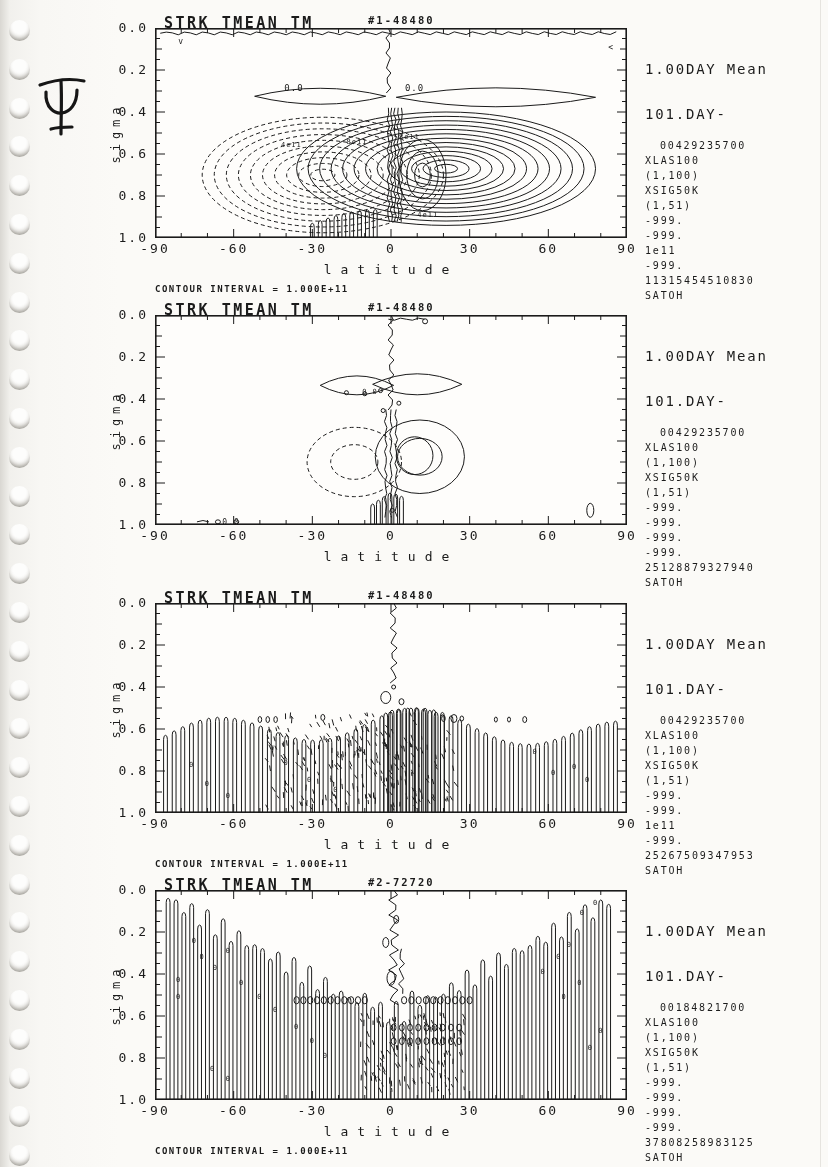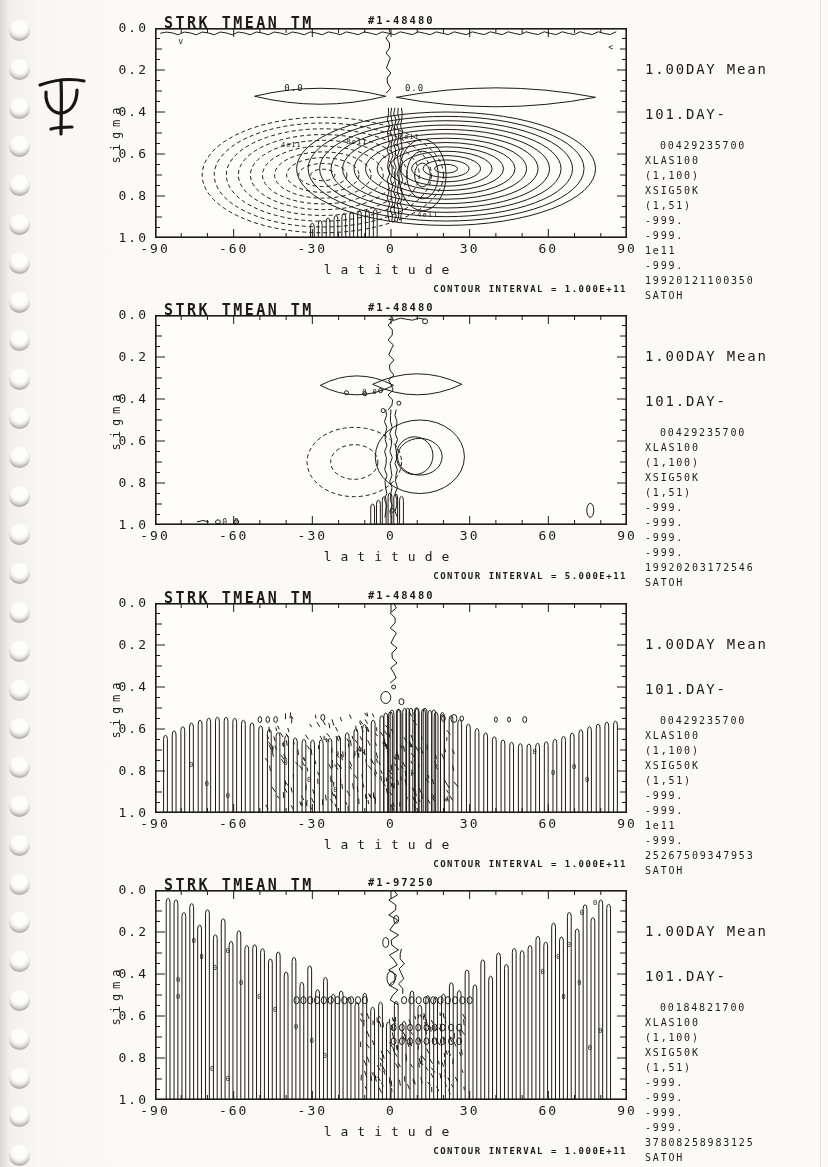--- a/index.html
+++ b/index.html
@@ -20,21 +20,21 @@
   .p-run{left:368px;top:2px;font-size:10.5px;font-weight:700;letter-spacing:2px;}
   .p-plot{left:155px;top:16px;position:absolute;}
   .p-sigma{left:71px;top:113px;width:92px;height:16px;text-align:center;
     transform:rotate(-90deg);font-size:12px;letter-spacing:5px;}
   .p-ylabels span{position:absolute;left:98px;width:50px;text-align:right;
     font-size:13px;letter-spacing:2px;}
   .p-xlabels span{position:absolute;width:56px;text-align:center;top:229px;
     font-size:13px;letter-spacing:2px;}
   .p-xlabel{left:155px;top:250px;width:472px;text-align:center;
     font-size:13px;letter-spacing:9px;}
-  .p-interval{left:155px;top:272px;width:472px;text-align:right;
+  .p-interval{left:155px;top:272px;width:472px;text-align:left;
     font-size:9px;font-weight:700;letter-spacing:1.5px;}
   .p-side-head{left:645px;top:20px;font-size:14px;letter-spacing:1.8px;line-height:15px;white-space:pre;}
   .p-side-block{left:645px;top:126px;font-size:10px;letter-spacing:1.8px;line-height:15px;white-space:pre;}
   .p-side-block div:first-child{padding-left:15px;}
 </style>
 </head>
 <body>
 
 <div id="page">
   <div class="abs left-shade"></div>
@@ -150,21 +150,21 @@
           <span style="left: 441.667px;">30</span>
           <span style="left: 520.333px;">60</span>
           <span style="left: 599px;">90</span>
         </div>
     <div class="abs p-xlabel">latitude</div>
     <div class="abs p-interval">CONTOUR INTERVAL = 1.000E+11</div>
     <div class="abs p-side-head">
       <div>1.00DAY Mean</div>
       <div>101.DAY-</div>
     </div>
-    <div class="abs p-side-block"><div>00429235700</div><div>XLAS100</div><div>(1,100)</div><div>XSIG50K</div><div>(1,51)</div><div>-999.</div><div>-999.</div><div>1e11</div><div>-999.</div><div>19920121100350</div><div>SATOH</div></div>
+    <div class="abs p-side-block"><div>00429235700</div><div>XLAS100</div><div>(1,100)</div><div>XSIG50K</div><div>(1,51)</div><div>-999.</div><div>-999.</div><div>1e11</div><div>-999.</div><div>11315454510830</div><div>SATOH</div></div>
   </section>
       <section class="panel" style="top: 299px;">
     <div class="abs p-title">STRK TMEAN TM</div>
     <div class="abs p-run">#1-48480</div>
     <svg class="p-plot" width="472" height="210" viewBox="0 0 472 210">
           <rect x="0.8" y="0.8" width="470.4" height="208.4" fill="#fefdfb" stroke="#1b1b1b" stroke-width="1.6"></rect>
           <path d="M26.22222222222222,1 v4 M26.22222222222222,209 v-4 M52.44444444444444,1 v4 M52.44444444444444,209 v-4 M78.66666666666666,1 v8 M78.66666666666666,209 v-8 M104.88888888888889,1 v4 M104.88888888888889,209 v-4 M131.11111111111111,1 v4 M131.11111111111111,209 v-4 M157.33333333333331,1 v8 M157.33333333333331,209 v-8 M183.55555555555557,1 v4 M183.55555555555557,209 v-4 M209.77777777777777,1 v4 M209.77777777777777,209 v-4 M236,1 v8 M236,209 v-8 M262.22222222222223,1 v4 M262.22222222222223,209 v-4 M288.44444444444446,1 v4 M288.44444444444446,209 v-4 M314.66666666666663,1 v8 M314.66666666666663,209 v-8 M340.88888888888886,1 v4 M340.88888888888886,209 v-4 M367.11111111111114,1 v4 M367.11111111111114,209 v-4 M393.33333333333337,1 v8 M393.33333333333337,209 v-8 M419.55555555555554,1 v4 M419.55555555555554,209 v-4 M445.77777777777777,1 v4 M445.77777777777777,209 v-4 M1,10.5 h4 M471,10.5 h-4 M1,21 h6 M471,21 h-6 M1,31.5 h4 M471,31.5 h-4 M1,42 h9 M471,42 h-9 M1,52.5 h4 M471,52.5 h-4 M1,63 h6 M471,63 h-6 M1,73.5 h4 M471,73.5 h-4 M1,84 h9 M471,84 h-9 M1,94.5 h4 M471,94.5 h-4 M1,105 h6 M471,105 h-6 M1,115.50000000000001 h4 M471,115.50000000000001 h-4 M1,126 h9 M471,126 h-9 M1,136.5 h4 M471,136.5 h-4 M1,147 h6 M471,147 h-6 M1,157.5 h4 M471,157.5 h-4 M1,168 h9 M471,168 h-9 M1,178.5 h4 M471,178.5 h-4 M1,189 h6 M471,189 h-6 M1,199.5 h4 M471,199.5 h-4 " stroke="#1b1b1b" stroke-width="1" fill="none"></path>
           <path d="M236,0 L238.33421959066376,5 L233.0674096470047,10 L237.35013222134185,15 L237.23635545572526,20 L233.0965760074662,25 L238.41135327965486,30 L235.87392694184348,35 L233.74703825968498,40 L238.95657533469537,45 L234.53847646261846,50 L234.87960573564766,55 L238.86912778521352,60 L233.51577347456828,65 L236.25192336707525,70 L238.1677232971434,75 L233.02466343967066,80 L237.5703325946996,85 L237.00245353054527,90 L233.17023767351276,95" stroke="#1b1b1b" stroke-width="1" fill="none"></path>
           <path d="M233.3777777777778,4.2 L239.3777777777778,5.235358230984149 L245.3777777777778,3.153630985886955 L251.3777777777778,4.2211524105137785 L257.3777777777778,5.225011590011481 L263.3777777777778,3.143901372712211 L269.3777777777778,4.241322966107504" stroke="#1b1b1b" stroke-width="1" fill="none"></path>
           <path d="M165.2,70.35000000000001 Q201.9111111111111,51.45000000000001 238.6222222222222,70.35000000000001 Q201.9111111111111,89.25 165.2,70.35000000000001 Z" stroke="#1b1b1b" stroke-width="1" fill="none"></path>
@@ -204,26 +204,25 @@
     <div class="p-xlabels">
           <span style="left: 127px;">-90</span>
           <span style="left: 205.667px;">-60</span>
           <span style="left: 284.333px;">-30</span>
           <span style="left: 363px;">0</span>
           <span style="left: 441.667px;">30</span>
           <span style="left: 520.333px;">60</span>
           <span style="left: 599px;">90</span>
         </div>
     <div class="abs p-xlabel">latitude</div>
-    <div class="abs p-interval">CONTOUR INTERVAL = 5.000E+11</div>
     <div class="abs p-side-head">
       <div>1.00DAY Mean</div>
       <div>101.DAY-</div>
     </div>
-    <div class="abs p-side-block"><div>00429235700</div><div>XLAS100</div><div>(1,100)</div><div>XSIG50K</div><div>(1,51)</div><div>-999.</div><div>-999.</div><div>-999.</div><div>-999.</div><div>19920203172546</div><div>SATOH</div></div>
+    <div class="abs p-side-block"><div>00429235700</div><div>XLAS100</div><div>(1,100)</div><div>XSIG50K</div><div>(1,51)</div><div>-999.</div><div>-999.</div><div>-999.</div><div>-999.</div><div>25128879327940</div><div>SATOH</div></div>
   </section>
       <section class="panel" style="top: 587px;">
     <div class="abs p-title">STRK TMEAN TM</div>
     <div class="abs p-run">#1-48480</div>
     <svg class="p-plot" width="472" height="210" viewBox="0 0 472 210">
           <rect x="0.8" y="0.8" width="470.4" height="208.4" fill="#fefdfb" stroke="#1b1b1b" stroke-width="1.6"></rect>
           <path d="M26.22222222222222,1 v4 M26.22222222222222,209 v-4 M52.44444444444444,1 v4 M52.44444444444444,209 v-4 M78.66666666666666,1 v8 M78.66666666666666,209 v-8 M104.88888888888889,1 v4 M104.88888888888889,209 v-4 M131.11111111111111,1 v4 M131.11111111111111,209 v-4 M157.33333333333331,1 v8 M157.33333333333331,209 v-8 M183.55555555555557,1 v4 M183.55555555555557,209 v-4 M209.77777777777777,1 v4 M209.77777777777777,209 v-4 M236,1 v8 M236,209 v-8 M262.22222222222223,1 v4 M262.22222222222223,209 v-4 M288.44444444444446,1 v4 M288.44444444444446,209 v-4 M314.66666666666663,1 v8 M314.66666666666663,209 v-8 M340.88888888888886,1 v4 M340.88888888888886,209 v-4 M367.11111111111114,1 v4 M367.11111111111114,209 v-4 M393.33333333333337,1 v8 M393.33333333333337,209 v-8 M419.55555555555554,1 v4 M419.55555555555554,209 v-4 M445.77777777777777,1 v4 M445.77777777777777,209 v-4 M1,10.5 h4 M471,10.5 h-4 M1,21 h6 M471,21 h-6 M1,31.5 h4 M471,31.5 h-4 M1,42 h9 M471,42 h-9 M1,52.5 h4 M471,52.5 h-4 M1,63 h6 M471,63 h-6 M1,73.5 h4 M471,73.5 h-4 M1,84 h9 M471,84 h-9 M1,94.5 h4 M471,94.5 h-4 M1,105 h6 M471,105 h-6 M1,115.50000000000001 h4 M471,115.50000000000001 h-4 M1,126 h9 M471,126 h-9 M1,136.5 h4 M471,136.5 h-4 M1,147 h6 M471,147 h-6 M1,157.5 h4 M471,157.5 h-4 M1,168 h9 M471,168 h-9 M1,178.5 h4 M471,178.5 h-4 M1,189 h6 M471,189 h-6 M1,199.5 h4 M471,199.5 h-4 " stroke="#1b1b1b" stroke-width="1" fill="none"></path>
           <path d="M238.6222222222222,0 L241.34547841132994,5 L235.20086681039436,10 L240.19737648045438,15 L240.06463692056835,20 L235.23489423093278,25 L241.43546771515287,30 L238.47513698770626,35 L235.99376685852133,40 L242.07156011270013,45 L236.9171114286104,50 L237.31509558047782,55 L241.96953797163798,60 L235.72395794255186,65 L238.9161328171433,70 L241.1512327355562,75 L235.1509962351713,80" stroke="#1b1b1b" stroke-width="1" fill="none"></path>
           <ellipse cx="230.75555555555556" cy="94.5" rx="5" ry="6" stroke="#1b1b1b" stroke-width="1" fill="none"></ellipse>
           <ellipse cx="246.4888888888889" cy="98.69999999999999" rx="2.5" ry="3" stroke="#1b1b1b" stroke-width="1" fill="none"></ellipse>
@@ -274,21 +273,21 @@
     <div class="abs p-xlabel">latitude</div>
     <div class="abs p-interval">CONTOUR INTERVAL = 1.000E+11</div>
     <div class="abs p-side-head">
       <div>1.00DAY Mean</div>
       <div>101.DAY-</div>
     </div>
     <div class="abs p-side-block"><div>00429235700</div><div>XLAS100</div><div>(1,100)</div><div>XSIG50K</div><div>(1,51)</div><div>-999.</div><div>-999.</div><div>1e11</div><div>-999.</div><div>25267509347953</div><div>SATOH</div></div>
   </section>
       <section class="panel" style="top: 874px;">
     <div class="abs p-title">STRK TMEAN TM</div>
-    <div class="abs p-run">#1-97250</div>
+    <div class="abs p-run">#2-72720</div>
     <svg class="p-plot" width="472" height="210" viewBox="0 0 472 210">
           <rect x="0.8" y="0.8" width="470.4" height="208.4" fill="#fefdfb" stroke="#1b1b1b" stroke-width="1.6"></rect>
           <path d="M26.22222222222222,1 v4 M26.22222222222222,209 v-4 M52.44444444444444,1 v4 M52.44444444444444,209 v-4 M78.66666666666666,1 v8 M78.66666666666666,209 v-8 M104.88888888888889,1 v4 M104.88888888888889,209 v-4 M131.11111111111111,1 v4 M131.11111111111111,209 v-4 M157.33333333333331,1 v8 M157.33333333333331,209 v-8 M183.55555555555557,1 v4 M183.55555555555557,209 v-4 M209.77777777777777,1 v4 M209.77777777777777,209 v-4 M236,1 v8 M236,209 v-8 M262.22222222222223,1 v4 M262.22222222222223,209 v-4 M288.44444444444446,1 v4 M288.44444444444446,209 v-4 M314.66666666666663,1 v8 M314.66666666666663,209 v-8 M340.88888888888886,1 v4 M340.88888888888886,209 v-4 M367.11111111111114,1 v4 M367.11111111111114,209 v-4 M393.33333333333337,1 v8 M393.33333333333337,209 v-8 M419.55555555555554,1 v4 M419.55555555555554,209 v-4 M445.77777777777777,1 v4 M445.77777777777777,209 v-4 M1,10.5 h4 M471,10.5 h-4 M1,21 h6 M471,21 h-6 M1,31.5 h4 M471,31.5 h-4 M1,42 h9 M471,42 h-9 M1,52.5 h4 M471,52.5 h-4 M1,63 h6 M471,63 h-6 M1,73.5 h4 M471,73.5 h-4 M1,84 h9 M471,84 h-9 M1,94.5 h4 M471,94.5 h-4 M1,105 h6 M471,105 h-6 M1,115.50000000000001 h4 M471,115.50000000000001 h-4 M1,126 h9 M471,126 h-9 M1,136.5 h4 M471,136.5 h-4 M1,147 h6 M471,147 h-6 M1,157.5 h4 M471,157.5 h-4 M1,168 h9 M471,168 h-9 M1,178.5 h4 M471,178.5 h-4 M1,189 h6 M471,189 h-6 M1,199.5 h4 M471,199.5 h-4 " stroke="#1b1b1b" stroke-width="1" fill="none"></path>
           <path d="M11.21111111111111,209.5 L11.21111111111111,12.399999999999995 Q11.21111111111111,8.399999999999995 13.11111111111111,8.399999999999995 Q15.011111111111111,8.399999999999995 15.011111111111111,12.399999999999995 L15.011111111111111,209.5 M19.07777777777778,209.5 L19.07777777777778,13.8665134226851 Q19.07777777777778,9.8665134226851 20.977777777777778,9.8665134226851 Q22.877777777777776,9.8665134226851 22.877777777777776,13.8665134226851 L22.877777777777776,209.5 M26.944444444444446,209.5 L26.944444444444446,26.53219053415581 Q26.944444444444446,22.53219053415581 28.844444444444445,22.53219053415581 Q30.744444444444444,22.53219053415581 30.744444444444444,26.53219053415581 L30.744444444444444,209.5 M34.81111111111111,209.5 L34.81111111111111,17.642504010487855 Q34.81111111111111,13.642504010487857 36.71111111111111,13.642504010487857 Q38.61111111111111,13.642504010487857 38.61111111111111,17.642504010487855 L38.61111111111111,209.5 M42.67777777777778,209.5 L42.67777777777778,39.04190366693513 Q42.67777777777778,35.04190366693513 44.577777777777776,35.04190366693513 Q46.477777777777774,35.04190366693513 46.477777777777774,39.04190366693513 L46.477777777777774,209.5 M50.544444444444444,209.5 L50.544444444444444,23.69836139466748 Q50.544444444444444,19.69836139466748 52.44444444444444,19.69836139466748 Q54.34444444444444,19.69836139466748 54.34444444444444,23.69836139466748 L54.34444444444444,209.5 M58.411111111111104,209.5 L58.411111111111104,48.785966730037686 Q58.411111111111104,44.785966730037686 60.3111111111111,44.785966730037686 Q62.2111111111111,44.785966730037686 62.2111111111111,48.785966730037686 L62.2111111111111,209.5 M66.27777777777777,209.5 L66.27777777777777,32.79748097639008 Q66.27777777777777,28.797480976390077 68.17777777777778,28.797480976390077 Q70.07777777777778,28.797480976390077 70.07777777777778,32.79748097639008 L70.07777777777778,209.5 M74.14444444444445,209.5 L74.14444444444445,55.43822254474979 Q74.14444444444445,51.43822254474979 76.04444444444445,51.43822254474979 Q77.94444444444446,51.43822254474979 77.94444444444446,55.43822254474979 L77.94444444444446,209.5 M82.0111111111111,209.5 L82.0111111111111,44.804231782687474 Q82.0111111111111,40.804231782687474 83.91111111111111,40.804231782687474 Q85.81111111111112,40.804231782687474 85.81111111111112,44.804231782687474 L85.81111111111112,209.5 M89.87777777777778,209.5 L89.87777777777778,59.585881259788984 Q89.87777777777778,55.585881259788984 91.77777777777779,55.585881259788984 Q93.67777777777779,55.585881259788984 93.67777777777779,59.585881259788984 L93.67777777777779,209.5 M97.74444444444444,209.5 L97.74444444444444,58.72402393811501 Q97.74444444444444,54.72402393811501 99.64444444444445,54.72402393811501 Q101.54444444444445,54.72402393811501 101.54444444444445,58.72402393811501 L101.54444444444445,209.5 M105.6111111111111,209.5 L105.6111111111111,62.55604945836504 Q105.6111111111111,58.55604945836504 107.5111111111111,58.55604945836504 Q109.41111111111111,58.55604945836504 109.41111111111111,62.55604945836504 L109.41111111111111,209.5 M113.47777777777777,209.5 L113.47777777777777,72.9971257831698 Q113.47777777777777,68.9971257831698 115.37777777777778,68.9971257831698 Q117.27777777777779,68.9971257831698 117.27777777777779,72.9971257831698 L117.27777777777779,209.5 M121.34444444444445,209.5 L121.34444444444445,66.02368249940186 Q121.34444444444445,62.02368249940186 123.24444444444445,62.02368249940186 Q125.14444444444446,62.02368249940186 125.14444444444446,66.02368249940186 L125.14444444444446,209.5 M129.2111111111111,209.5 L129.2111111111111,85.95943255192726 Q129.2111111111111,81.95943255192726 131.11111111111111,81.95943255192726 Q133.01111111111112,81.95943255192726 133.01111111111112,85.95943255192726 L133.01111111111112,209.5 M137.07777777777778,209.5 L137.07777777777778,71.5167769901464 Q137.07777777777778,67.5167769901464 138.9777777777778,67.5167769901464 Q140.8777777777778,67.5167769901464 140.8777777777778,71.5167769901464 L140.8777777777778,209.5 M144.94444444444443,209.5 L144.94444444444443,96.3340684676799 Q144.94444444444443,92.3340684676799 146.84444444444443,92.3340684676799 Q148.74444444444444,92.3340684676799 148.74444444444444,96.3340684676799 L148.74444444444444,209.5 M152.8111111111111,209.5 L152.8111111111111,79.964977130173 Q152.8111111111111,75.964977130173 154.7111111111111,75.964977130173 Q156.61111111111111,75.964977130173 156.61111111111111,79.964977130173 L156.61111111111111,209.5 M160.67777777777778,209.5 L160.67777777777778,103.60859545031722 Q160.67777777777778,99.60859545031722 162.57777777777778,99.60859545031722 Q164.4777777777778,99.60859545031722 164.4777777777778,103.60859545031722 L164.4777777777778,209.5 M168.54444444444442,209.5 L168.54444444444442,91.42494354268084 Q168.54444444444442,87.42494354268084 170.44444444444443,87.42494354268084 Q172.34444444444443,87.42494354268084 172.34444444444443,91.42494354268084 L172.34444444444443,209.5 M176.4111111111111,209.5 L176.4111111111111,108.18639519227716 Q176.4111111111111,104.18639519227716 178.3111111111111,104.18639519227716 Q180.2111111111111,104.18639519227716 180.2111111111111,108.18639519227716 L180.2111111111111,209.5 M184.27777777777777,209.5 L184.27777777777777,105.06361485653169 Q184.27777777777777,101.06361485653169 186.17777777777778,101.06361485653169 Q188.07777777777778,101.06361485653169 188.07777777777778,105.06361485653169 L188.07777777777778,209.5 M192.14444444444442,209.5 L192.14444444444442,111.26750401377616 Q192.14444444444442,107.26750401377616 194.04444444444442,107.26750401377616 Q195.94444444444443,107.26750401377616 195.94444444444443,111.26750401377616 L195.94444444444443,209.5 M200.0111111111111,209.5 L200.0111111111111,116.52430682466745 Q200.0111111111111,112.52430682466745 201.9111111111111,112.52430682466745 Q203.8111111111111,112.52430682466745 203.8111111111111,116.52430682466745 L203.8111111111111,209.5 M207.87777777777777,209.5 L207.87777777777777,107.29410371053685 Q207.87777777777777,103.29410371053685 209.77777777777777,103.29410371053685 Q211.67777777777778,103.29410371053685 211.67777777777778,107.29410371053685 L211.67777777777778,209.5 M215.74444444444444,209.5 L215.74444444444444,121.24294752114358 Q215.74444444444444,117.24294752114358 217.64444444444445,117.24294752114358 Q219.54444444444445,117.24294752114358 219.54444444444445,121.24294752114358 L219.54444444444445,209.5 M223.61111111111111,209.5 L223.61111111111111,116.22539584011362 Q223.61111111111111,112.22539584011362 225.51111111111112,112.22539584011362 Q227.41111111111113,112.22539584011362 227.41111111111113,116.22539584011362 L227.41111111111113,209.5 M231.4777777777778,209.5 L231.4777777777778,136.1855780423793 Q231.4777777777778,132.1855780423793 233.3777777777778,132.1855780423793 Q235.2777777777778,132.1855780423793 235.2777777777778,136.1855780423793 L235.2777777777778,209.5 M239.3444444444444,209.5 L239.3444444444444,115.38517303042019 Q239.3444444444444,111.38517303042019 241.2444444444444,111.38517303042019 Q243.14444444444442,111.38517303042019 243.14444444444442,115.38517303042019 L243.14444444444442,209.5 M247.2111111111111,209.5 L247.2111111111111,135.46014936770763 Q247.2111111111111,131.46014936770763 249.11111111111111,131.46014936770763 Q251.01111111111112,131.46014936770763 251.01111111111112,135.46014936770763 L251.01111111111112,209.5 M255.07777777777775,209.5 L255.07777777777775,105.02164999876675 Q255.07777777777775,101.02164999876675 256.97777777777776,101.02164999876675 Q258.87777777777774,101.02164999876675 258.87777777777774,105.02164999876675 L258.87777777777774,209.5 M262.94444444444446,209.5 L262.94444444444446,119.2809642646029 Q262.94444444444446,115.2809642646029 264.84444444444443,115.2809642646029 Q266.7444444444444,115.2809642646029 266.7444444444444,119.2809642646029 L266.7444444444444,209.5 M270.81111111111113,209.5 L270.81111111111113,109.67413711370712 Q270.81111111111113,105.67413711370712 272.7111111111111,105.67413711370712 Q274.6111111111111,105.67413711370712 274.6111111111111,109.67413711370712 L274.6111111111111,209.5 M278.6777777777778,209.5 L278.6777777777778,111.025368961135 Q278.6777777777778,107.025368961135 280.5777777777778,107.025368961135 Q282.47777777777776,107.025368961135 282.47777777777776,111.025368961135 L282.47777777777776,209.5 M286.5444444444445,209.5 L286.5444444444445,108.16821825525464 Q286.5444444444445,104.16821825525464 288.44444444444446,104.16821825525464 Q290.34444444444443,104.16821825525464 290.34444444444443,108.16821825525464 L290.34444444444443,209.5 M294.41111111111115,209.5 L294.41111111111115,96.80139683753322 Q294.41111111111115,92.80139683753322 296.31111111111113,92.80139683753322 Q298.2111111111111,92.80139683753322 298.2111111111111,96.80139683753322 L298.2111111111111,209.5 M302.2777777777778,209.5 L302.2777777777778,104.5817744371294 Q302.2777777777778,100.5817744371294 304.1777777777778,100.5817744371294 Q306.0777777777778,100.5817744371294 306.0777777777778,104.5817744371294 L306.0777777777778,209.5 M310.14444444444445,209.5 L310.14444444444445,84.01863898575306 Q310.14444444444445,80.01863898575306 312.0444444444444,80.01863898575306 Q313.9444444444444,80.01863898575306 313.9444444444444,84.01863898575306 L313.9444444444444,209.5 M318.0111111111112,209.5 L318.0111111111112,98.86190757965194 Q318.0111111111112,94.86190757965194 319.91111111111115,94.86190757965194 Q321.81111111111113,94.86190757965194 321.81111111111113,98.86190757965194 L321.81111111111113,209.5 M325.8777777777778,209.5 L325.8777777777778,73.90092967594295 Q325.8777777777778,69.90092967594295 327.77777777777777,69.90092967594295 Q329.67777777777775,69.90092967594295 329.67777777777775,73.90092967594295 L329.67777777777775,209.5 M333.74444444444447,209.5 L333.74444444444447,90.1459655218513 Q333.74444444444447,86.1459655218513 335.64444444444445,86.1459655218513 Q337.5444444444444,86.1459655218513 337.5444444444444,90.1459655218513 L337.5444444444444,209.5 M341.61111111111114,209.5 L341.61111111111114,66.88480692441195 Q341.61111111111114,62.884806924411954 343.5111111111111,62.884806924411954 Q345.4111111111111,62.884806924411954 345.4111111111111,66.88480692441195 L345.4111111111111,209.5 M349.4777777777778,209.5 L349.4777777777778,78.4563827134847 Q349.4777777777778,74.4563827134847 351.3777777777778,74.4563827134847 Q353.27777777777777,74.4563827134847 353.27777777777777,78.4563827134847 L353.27777777777777,209.5 M357.34444444444443,209.5 L357.34444444444443,62.490552461761645 Q357.34444444444443,58.490552461761645 359.2444444444444,58.490552461761645 Q361.1444444444444,58.490552461761645 361.1444444444444,62.490552461761645 L361.1444444444444,209.5 M365.21111111111117,209.5 L365.21111111111117,64.69405273415956 Q365.21111111111117,60.69405273415956 367.11111111111114,60.69405273415956 Q369.0111111111111,60.69405273415956 369.0111111111111,64.69405273415956 L369.0111111111111,209.5 M373.0777777777778,209.5 L373.0777777777778,59.46390787443168 Q373.0777777777778,55.46390787443168 374.97777777777776,55.46390787443168 Q376.87777777777774,55.46390787443168 376.87777777777774,59.46390787443168 L376.87777777777774,209.5 M380.94444444444446,209.5 L380.94444444444446,50.372190499155955 Q380.94444444444446,46.372190499155955 382.84444444444443,46.372190499155955 Q384.7444444444444,46.372190499155955 384.7444444444444,50.372190499155955 L384.7444444444444,209.5 M388.81111111111113,209.5 L388.81111111111113,56.14660179577568 Q388.81111111111113,52.14660179577568 390.7111111111111,52.14660179577568 Q392.6111111111111,52.14660179577568 392.6111111111111,56.14660179577568 L392.6111111111111,209.5 M396.6777777777778,209.5 L396.6777777777778,37.169305342172834 Q396.6777777777778,33.169305342172834 398.5777777777778,33.169305342172834 Q400.47777777777776,33.169305342172834 400.47777777777776,37.169305342172834 L400.47777777777776,209.5 M404.5444444444445,209.5 L404.5444444444445,50.96622872599996 Q404.5444444444445,46.96622872599996 406.44444444444446,46.96622872599996 Q408.34444444444443,46.96622872599996 408.34444444444443,50.96622872599996 L408.34444444444443,209.5 M412.41111111111115,209.5 L412.41111111111115,26.433343589222943 Q412.41111111111115,22.433343589222943 414.31111111111113,22.433343589222943 Q416.2111111111111,22.433343589222943 416.2111111111111,26.433343589222943 L416.2111111111111,209.5 M420.2777777777778,209.5 L420.2777777777778,42.90076175679277 Q420.2777777777778,38.90076175679277 422.1777777777778,38.90076175679277 Q424.0777777777778,38.90076175679277 424.0777777777778,42.90076175679277 L424.0777777777778,209.5 M428.14444444444445,209.5 L428.14444444444445,18.783484519896554 Q428.14444444444445,14.783484519896554 430.0444444444444,14.783484519896554 Q431.9444444444444,14.783484519896554 431.9444444444444,18.783484519896554 L431.9444444444444,209.5 M436.0111111111112,209.5 L436.0111111111112,31.780475010472117 Q436.0111111111112,27.780475010472117 437.91111111111115,27.780475010472117 Q439.81111111111113,27.780475010472117 439.81111111111113,31.780475010472117 L439.81111111111113,209.5 M443.8777777777778,209.5 L443.8777777777778,13.927225302363606 Q443.8777777777778,9.927225302363606 445.77777777777777,9.927225302363606 Q447.67777777777775,9.927225302363606 447.67777777777775,13.927225302363606 L447.67777777777775,209.5 M451.74444444444447,209.5 L451.74444444444447,18.338083269930777 Q451.74444444444447,14.33808326993078 453.64444444444445,14.33808326993078 Q455.5444444444444,14.33808326993078 455.5444444444444,18.338083269930777 L455.5444444444444,209.5 " stroke="#1b1b1b" stroke-width="1" fill="none"></path>
           <path d="M238.6222222222222,0 L242.5125882066618,5 L233.73457163389673,10 L240.8724425911253,15 L240.682814648431,20 L233.7831822346659,25 L242.6411443549803,30 L238.412100458628,35 L234.86728598836382,40 L243.5498477800478,45 L236.18634965991967,50 L236.75489844830165,55 L243.40410186424472,60 L234.48184467983597,65 L239.04209450068095,70 L242.23509438412788,75 L233.66332795500662,80 L241.2394432133882,85 L240.29297810646432,90 L233.90595167807683,95 L242.8767398448928,100 L237.99334127042616,105 L235.15779745105374,110 L243.60362369232888,115" stroke="#1b1b1b" stroke-width="1" fill="none"></path>
           <path d="M246.4888888888889,58.800000000000004 L245.22284571886257,63.800000000000004 L245.1680057004606,68.80000000000001 L249.4144200142524,73.80000000000001 L244.13428910650177,78.80000000000001 L246.52155271425403,83.80000000000001 L248.8024515642529,88.80000000000001 L243.5495869691648,93.80000000000001 L247.86811008390293,98.80000000000001 L247.69541005939712,103.80000000000001" stroke="#1b1b1b" stroke-width="1" fill="none"></path>
           <ellipse cx="236" cy="88.2" rx="4" ry="7" stroke="#1b1b1b" stroke-width="1" fill="none"></ellipse>
           <ellipse cx="230.75555555555556" cy="52.5" rx="3" ry="5" stroke="#1b1b1b" stroke-width="1" fill="none"></ellipse>
           <ellipse cx="241.2444444444444" cy="29.400000000000002" rx="2.5" ry="4" stroke="#1b1b1b" stroke-width="1" fill="none"></ellipse>
           <ellipse cx="141.6" cy="110.25" rx="2.6" ry="3.6" stroke="#1b1b1b" stroke-width="1" fill="none"></ellipse>

